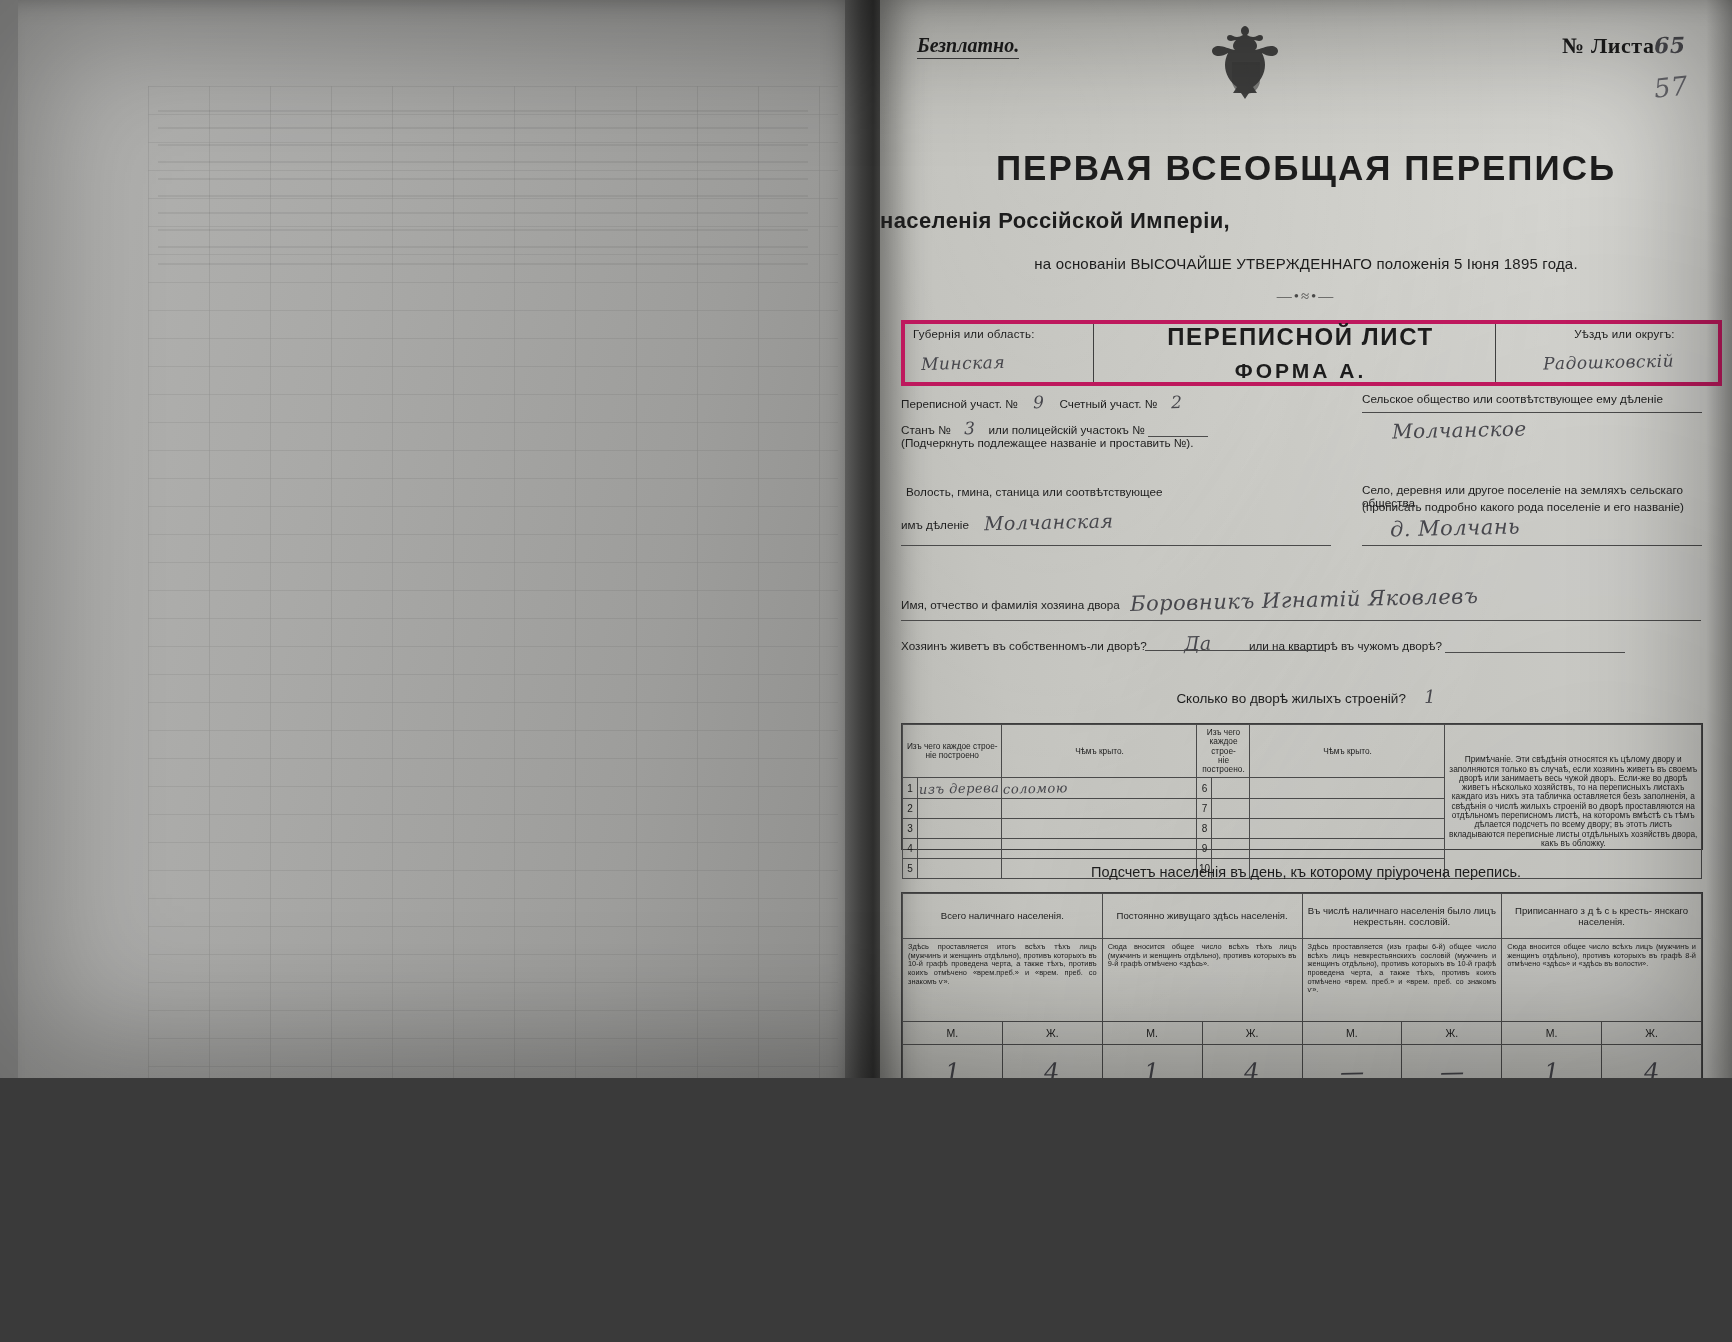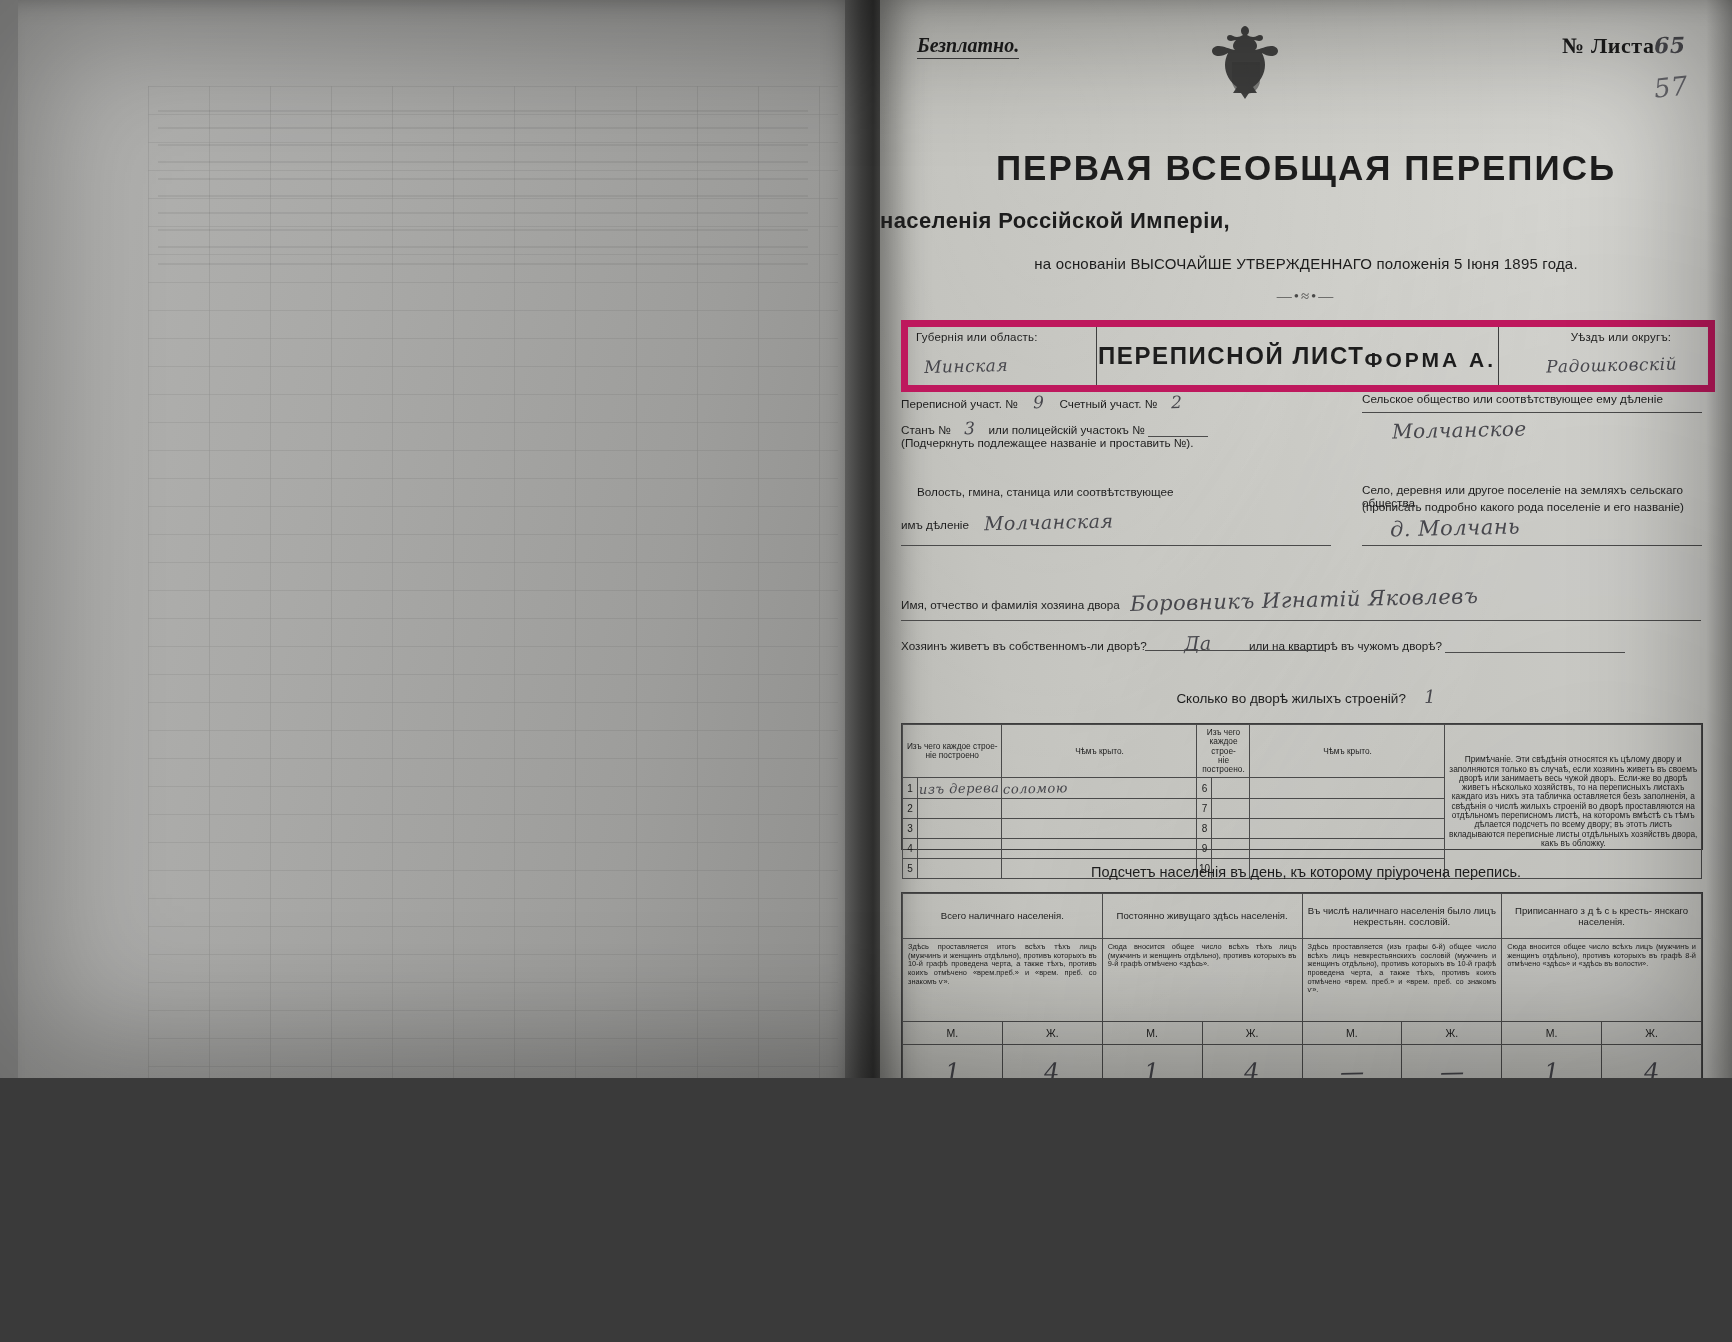--- a/index.html
+++ b/index.html
@@ -151,31 +151,32 @@
     letter-spacing:.2px;
   }
   .orn {
     position:absolute; left:0; right:0; top:288px;
     text-align:center; font-size:15px; letter-spacing:2px; opacity:.75;
   }
 
   
   .band {
     position:absolute; left:21px; top:320px; width:800px; height:58px;
-    border:7px solid #be185d;
+    border:4px solid #be185d;
+    padding-left:13px;
   }
   .band .cell { position:absolute; top:0; bottom:0; }
   .band .vline { position:absolute; top:0; bottom:0; width:1px; background:#3f3f3f; }
   .band-lbl {
     font-family:"Liberation Sans", sans-serif;
     font-size: 11.5px; letter-spacing:.2px;
   }
   .band-mid {
     position:absolute; left:188px; right:210px; top:0; bottom:0;
-    display:flex; flex-direction:row; align-items:center; justify-content:center;
+    display:flex; flex-direction:column; align-items:center; justify-content:center;
   }
   .band-mid .l1 {
     font-family:"Liberation Sans",sans-serif; font-weight:700; font-size:24px; letter-spacing:1.6px;
   }
   .band-mid .l2 {
     font-family:"Liberation Sans",sans-serif; font-weight:700; font-size:21px; letter-spacing:3px; margin-top:8px;
   }
 
   .sec { position:absolute; font-family:"Liberation Sans",sans-serif; font-size:11.7px; }
 
@@ -296,21 +297,21 @@
     </div>
 
     <div class="sec" style="left:21px; top:418px; width:460px;">
       <span>Станъ №</span>
       <span class="hand" style="font-size:17px; padding:0 10px;">3</span>
       <span>или полицейскій участокъ №</span>
       <span class="ruled" style="width:60px">&nbsp;</span>
     </div>
     <div class="sec note" style="left:21px; top:436px; width:440px;">(Подчеркнуть подлежащее названіе и проставить №).</div>
 
-    <div class="sec" style="left:37px; top:485px; width:440px;">Волость, гмина, станица или соотвѣтствующее</div>
+    <div class="sec" style="left:26px; top:485px; width:440px;">Волость, гмина, станица или соотвѣтствующее</div>
     <div class="sec" style="left:21px; top:511px; width:440px;">
       <span>имъ дѣленіе</span>
       <span class="hand" style="font-size:19px; padding-left:12px;">Молчанская</span>
     </div>
     <div style="position:absolute; left:21px; top:545px; width:430px; border-bottom:1px solid #4a4a4a;"></div>
 
     <div class="sec" style="left:482px; top:392px; width:345px;">Сельское общество или соотвѣтствующее ему дѣленіе</div>
     <div style="position:absolute; left:482px; top:412px; width:340px; border-bottom:1px solid #4a4a4a;"></div>
     <div class="hand" style="position:absolute; left:512px; top:418px; font-size:20px;">Молчанское</div>
 

